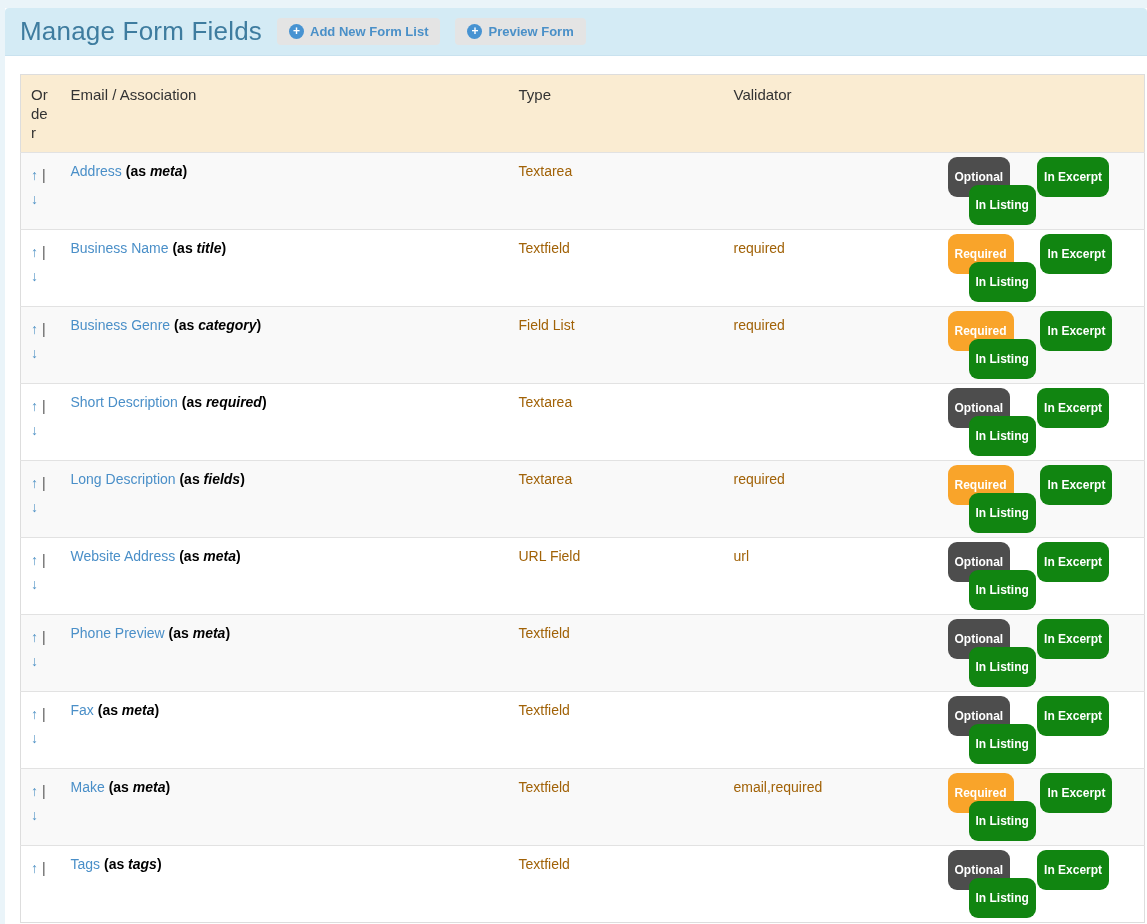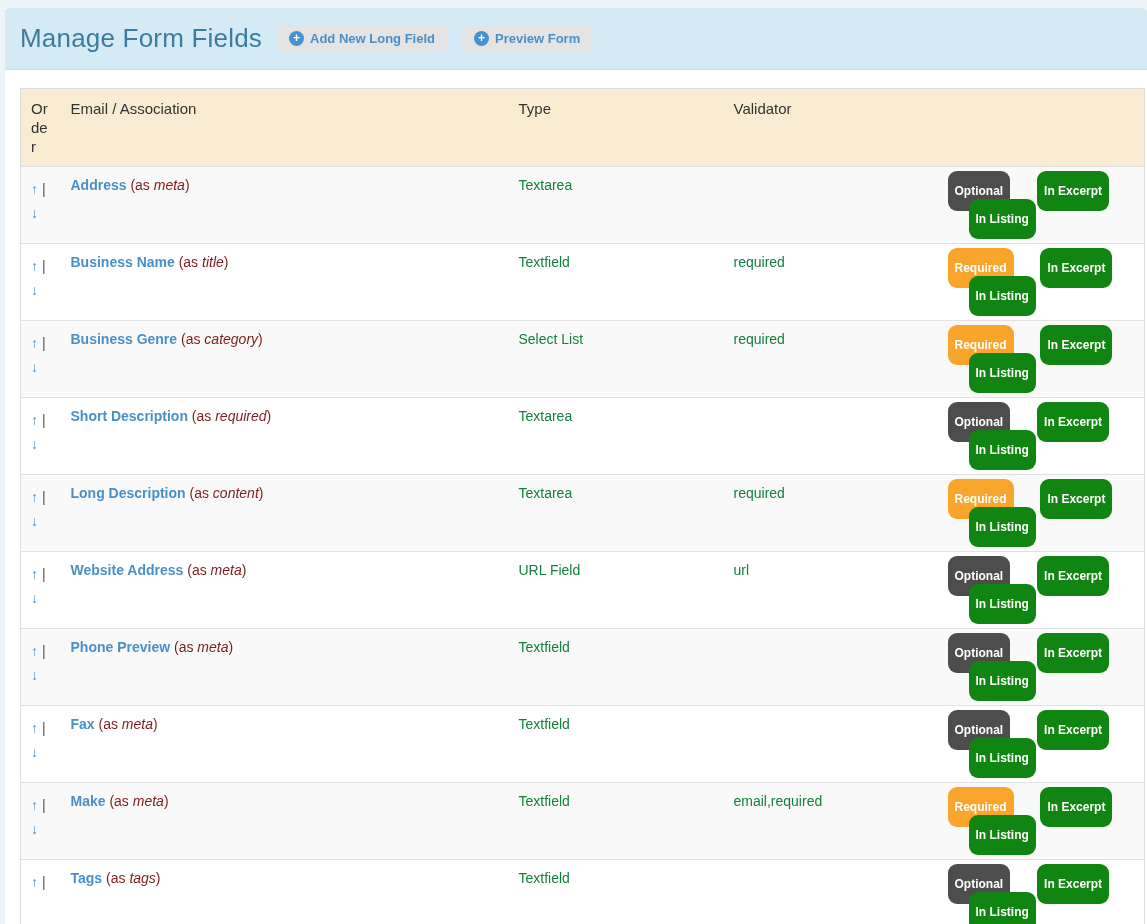--- a/index.html
+++ b/index.html
@@ -12,21 +12,21 @@
   }
   .page {
     margin-left: 5px;
     margin-top: 8px;
     background: #ffffff;
     min-height: 916px;
   }
   
   .band {
     background: #d4ebf5;
-    height: 62px;
+    height: 48px;
     display: flex;
     align-items: center;
     padding-left: 15px;
     gap: 15px;
     border-radius: 4px 4px 0 0;
     border-bottom: 1px solid #c9e2ef;
   }
   .page-title {
     font-size: 26px;
     font-weight: 400;
@@ -91,28 +91,28 @@
   }
   tbody tr:nth-child(odd) { background: #f9f9f9; }
   tbody tr:nth-child(even) { background: #ffffff; }
 
   td.col-order { line-height: 24px; font-size: 14px; }
   .arrow-link { color: #5193c6; text-decoration: none; cursor: pointer; }
   .pipe { color: #555555; }
 
   .field-link {
     color: #4a8fc8;
-    font-weight: bold;
+    font-weight: normal;
     text-decoration: none;
     cursor: pointer;
   }
-  .assoc { font-weight: normal; color: #7f1d1d; }
+  .assoc { font-weight: bold; color: #000000; }
   .assoc i { font-style: italic; }
 
-  .muted-cell { color: #15803d; }
+  .muted-cell { color: #a16207; }
 
   .badge-list { line-height: 27px; }
   .badge {
     display: inline;
     padding: 13px 7px;
     border-radius: 9px;
     color: #ffffff;
     font-weight: bold;
     font-size: 12px;
     margin-right: 2px;
@@ -126,21 +126,21 @@
 </style>
 </head>
 <body>
 
 <div class="page">
 
   <div class="band">
     <h1 class="page-title">Manage Form Fields</h1>
     <button class="btn">
       <span class="plus-icon">+</span>
-      <span>Add New Long Field</span>
+      <span>Add New Form List</span>
     </button>
     <button class="btn">
       <span class="plus-icon">+</span>
       <span>Preview Form</span>
     </button>
   </div>
 
   <div class="content">
 
     <table class="fields">
@@ -193,21 +193,21 @@
   </tr>
           <tr>
     <td class="col-order">
       <div><a class="arrow-link">↑</a> <span class="pipe">|</span></div>
       <div><a class="arrow-link">↓</a></div>
     </td>
     <td>
       <a class="field-link">Business Genre</a>
       <span class="assoc"><span>(as</span> <i>category</i><span>)</span></span>
     </td>
-    <td class="muted-cell">Select List</td>
+    <td class="muted-cell">Field List</td>
     <td class="muted-cell">required</td>
     <td>
       <span class="badge-list"><span class="badge badge-required">Required</span> <span class="badge badge-tag">In Excerpt</span> <span class="badge badge-tag">In Listing</span> </span>
     </td>
   </tr>
           <tr>
     <td class="col-order">
       <div><a class="arrow-link">↑</a> <span class="pipe">|</span></div>
       <div><a class="arrow-link">↓</a></div>
     </td>
@@ -221,21 +221,21 @@
       <span class="badge-list"><span class="badge badge-optional">Optional</span> <span class="badge badge-tag">In Excerpt</span> <span class="badge badge-tag">In Listing</span> </span>
     </td>
   </tr>
           <tr>
     <td class="col-order">
       <div><a class="arrow-link">↑</a> <span class="pipe">|</span></div>
       <div><a class="arrow-link">↓</a></div>
     </td>
     <td>
       <a class="field-link">Long Description</a>
-      <span class="assoc"><span>(as</span> <i>content</i><span>)</span></span>
+      <span class="assoc"><span>(as</span> <i>fields</i><span>)</span></span>
     </td>
     <td class="muted-cell">Textarea</td>
     <td class="muted-cell">required</td>
     <td>
       <span class="badge-list"><span class="badge badge-required">Required</span> <span class="badge badge-tag">In Excerpt</span> <span class="badge badge-tag">In Listing</span> </span>
     </td>
   </tr>
           <tr>
     <td class="col-order">
       <div><a class="arrow-link">↑</a> <span class="pipe">|</span></div>

